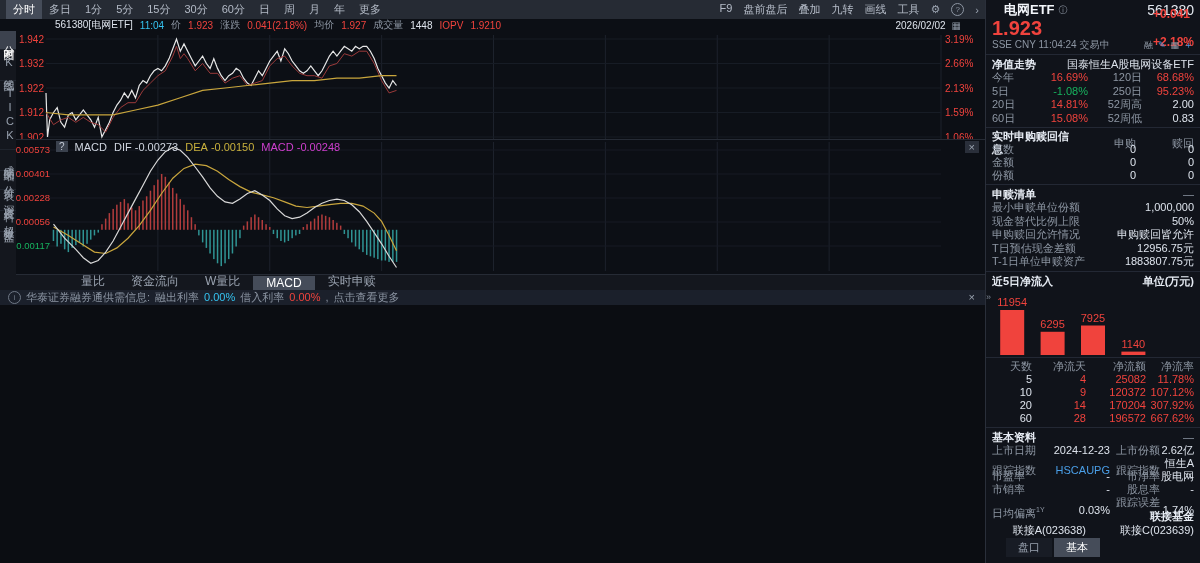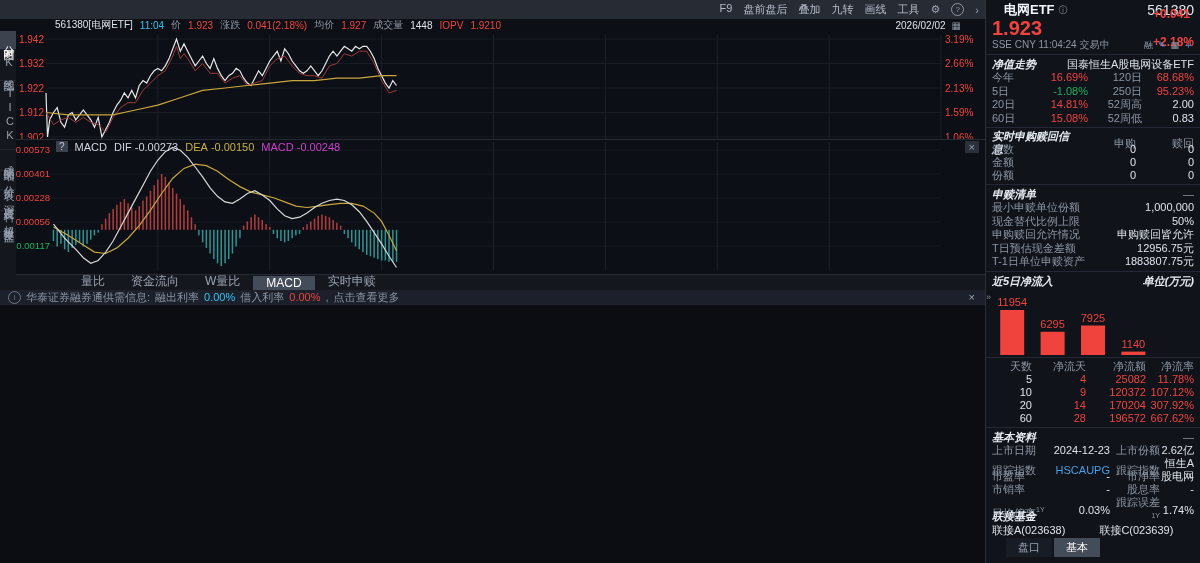--- a/index.html
+++ b/index.html
@@ -33,22 +33,22 @@
   
   .btabs{height:15px;background:#14171e;border-top:1px solid #262b35;display:flex;align-items:flex-end;font-size:12px;color:#9aa3b0;padding-left:52px;flex:0 0 auto;}
   .btab{padding:0 13px;display:flex;align-items:center;cursor:default;white-space:nowrap;}
   .btab.active{background:#454c59;color:#fff;}
   
   .notice{height:15px;background:#1b202b;font-size:11px;display:flex;align-items:center;gap:5px;padding:0 8px;color:#8b94a2;position:relative;flex:0 0 auto;}
   .spacer{flex:1;background:#0b0d12;}
   
   .rp{width:214px;background:#10131a;border-left:1px solid #2a2f3a;font-size:11px;display:flex;flex-direction:column;padding:2px 6px 0 6px;position:relative;}
   .rp-row{display:flex;align-items:center;height:13px;line-height:13px;flex:0 0 auto;}
-  .rp-row.h14{height:14px;line-height:14px;}
-  .sec-title{font-weight:bold;color:#e6ebf3;font-style:italic;}
+  .rp-row.h14{height:14px;line-height:14px;justify-content:flex-end;}
+  .sec-title{font-weight:bold;color:#e6ebf3;}
   .divider{border-top:1px solid #232834;margin:2px -6px;flex:0 0 auto;}
   .rname{font-weight:bold;font-size:13px;color:#f2f5fa;display:flex;align-items:center;gap:4px;padding-left:12px;}
   .rcode{margin-left:auto;font-size:14px;color:#e4e9f0;}
   .rprice{font-size:20px;font-weight:bold;color:#f0433d;line-height:20px;}
   .rchg{margin-left:auto;font-size:12px;font-weight:bold;color:#f0433d;display:flex;gap:8px;flex-direction:column;}
   .rmeta{font-size:10px;color:#8d96a3;display:flex;gap:0;align-items:center;width:100%;}
   .rmeta .icons{margin-left:auto;display:flex;gap:3px;align-items:center;}
   .mini-ico{font-size:9px;padding:0 1px;}
   .c4{display:grid;grid-template-columns:36px 60px 54px 1fr;height:13.5px;line-height:13.5px;align-items:center;flex:0 0 auto;}
   .c4 .v{text-align:right;}
@@ -69,20 +69,34 @@
   .chev{position:absolute;left:0;top:292px;color:#7d8694;font-size:9px;z-index:3;}
   sup{font-size:7px;color:#8d96a3;}
 </style>
 </head>
 <body>
 
 <div class="app">
   <div class="left">
 
     <div class="toolbar">
+      <div class="tb-tabs" id="tb-tabs">
+          <span class="tb-tab active">分时</span>
+          <span class="tb-tab">多日</span>
+          <span class="tb-tab">1分</span>
+          <span class="tb-tab">5分</span>
+          <span class="tb-tab">15分</span>
+          <span class="tb-tab">30分</span>
+          <span class="tb-tab">60分</span>
+          <span class="tb-tab">日</span>
+          <span class="tb-tab">周</span>
+          <span class="tb-tab">月</span>
+          <span class="tb-tab">年</span>
+          <span class="tb-tab">更多</span>
+        </div>
       <div class="tb-right">
         <span id="tb-right-items" style="display:flex;gap:11px;">
             <span>F9</span>
             <span>盘前盘后</span>
             <span>叠加</span>
             <span>九转</span>
             <span>画线</span>
             <span>工具</span>
           </span>
         <span class="tb-ico">⚙</span>

